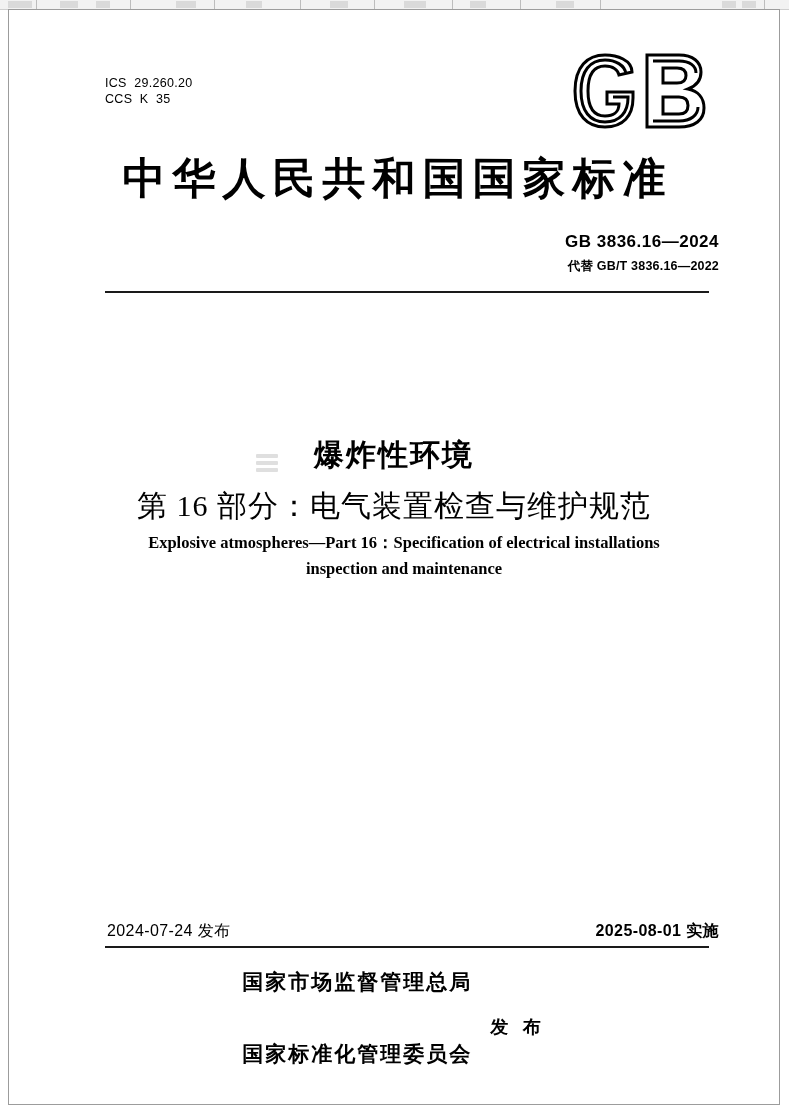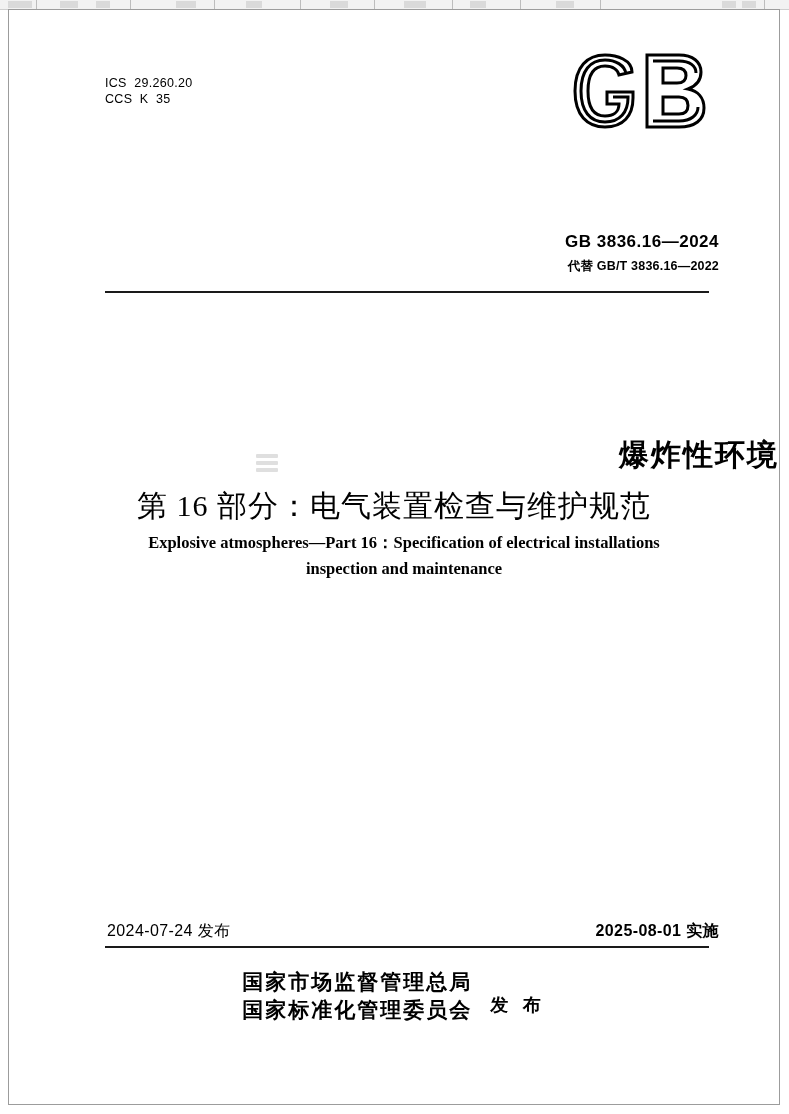--- a/index.html
+++ b/index.html
@@ -113,21 +113,21 @@
     width: 604px;
     border-top: 2px solid #1a1a1a;
   }
   .rule-top { top: 281px; }
   .rule-bottom { top: 936px; }
 
   .doc-title-cn1 {
     position: absolute;
     left: 0; right: 0;
     top: 425px;
-    text-align: right;
+    text-align: center;
     font-weight: bold;
     font-size: 30px;
     letter-spacing: 2px;
   }
   .doc-title-cn2 {
     position: absolute;
     left: 0; right: 0;
     top: 476px;
     text-align: center;
     font-weight: normal;
@@ -273,20 +273,21 @@
         <path d="M57 22 C56 13, 46 8, 36 8 C21 8, 12 19, 12 39 C12 59, 21 70, 36 70 C51 70, 59 60, 59 46 L59 45 L44 45"></path>
 
         <path d="M78 3 L110 3 C124 3, 132 10, 132 20 C132 28, 127 34, 119 37 C129 39, 135 46, 135 56 C135 68, 126 75, 110 75 L78 75 Z M94 16 L94 31 L108 31 C114 31, 117 28, 117 23.5 C117 19, 114 16, 108 16 Z M94 45 L94 62 L110 62 C116 62, 119 59, 119 53.5 C119 48, 116 45, 110 45 Z"></path>
 
         <path d="M84 9 L110 9 C121 9, 127 14, 127 21"></path>
         <path d="M84 69 L110 69 C122 69, 129 63, 129 55"></path>
       </g>
     </svg>
   </div>
 
+  <div class="national-title">中华人民共和国国家标准</div>
 
   <div class="std-no">GB  3836.16—2024</div>
   <div class="std-replace">代替 GB/T 3836.16—2022</div>
 
   <div class="rule rule-top"></div>
 
   <div class="faint-mark">
     <div></div>
       <div></div>
       <div></div>
@@ -302,17 +303,17 @@
 
 
   <div class="rule rule-bottom"></div>
 
   <div class="date-issue">2024-07-24 发布</div>
   <div class="date-impl">2025-08-01 实施</div>
 
   <div class="issuer">
     <span class="issuer-names">
       <span style="display:block;">国家市场监督管理总局</span>
-      <span style="display:block;">国家标准化管理委员会</span>
+      <span style="display:block;margin-top:44px;">国家标准化管理委员会</span>
     </span><span class="issuer-verb">发 布</span>
   </div>
 
 </div>
 
 </body></html>

